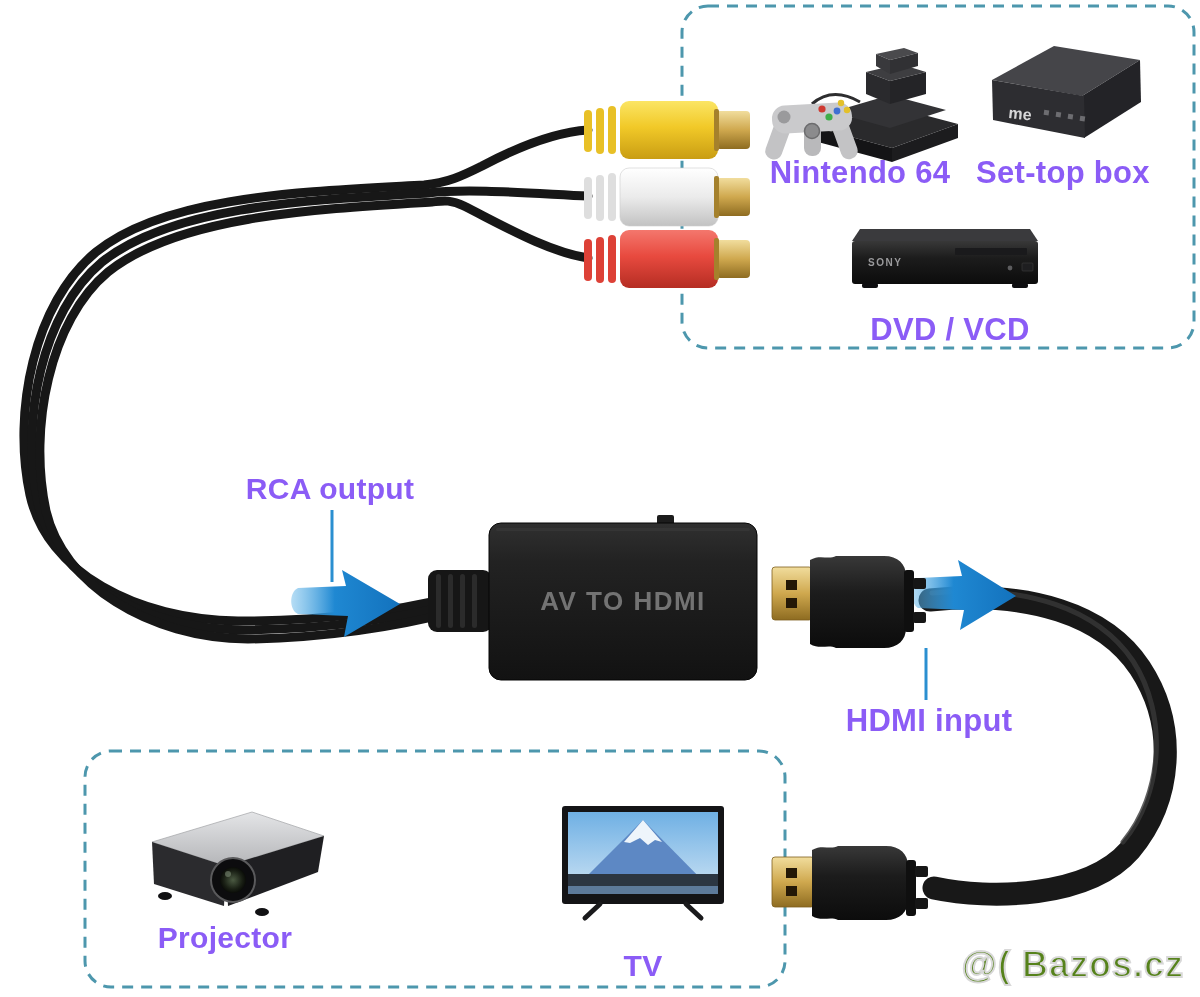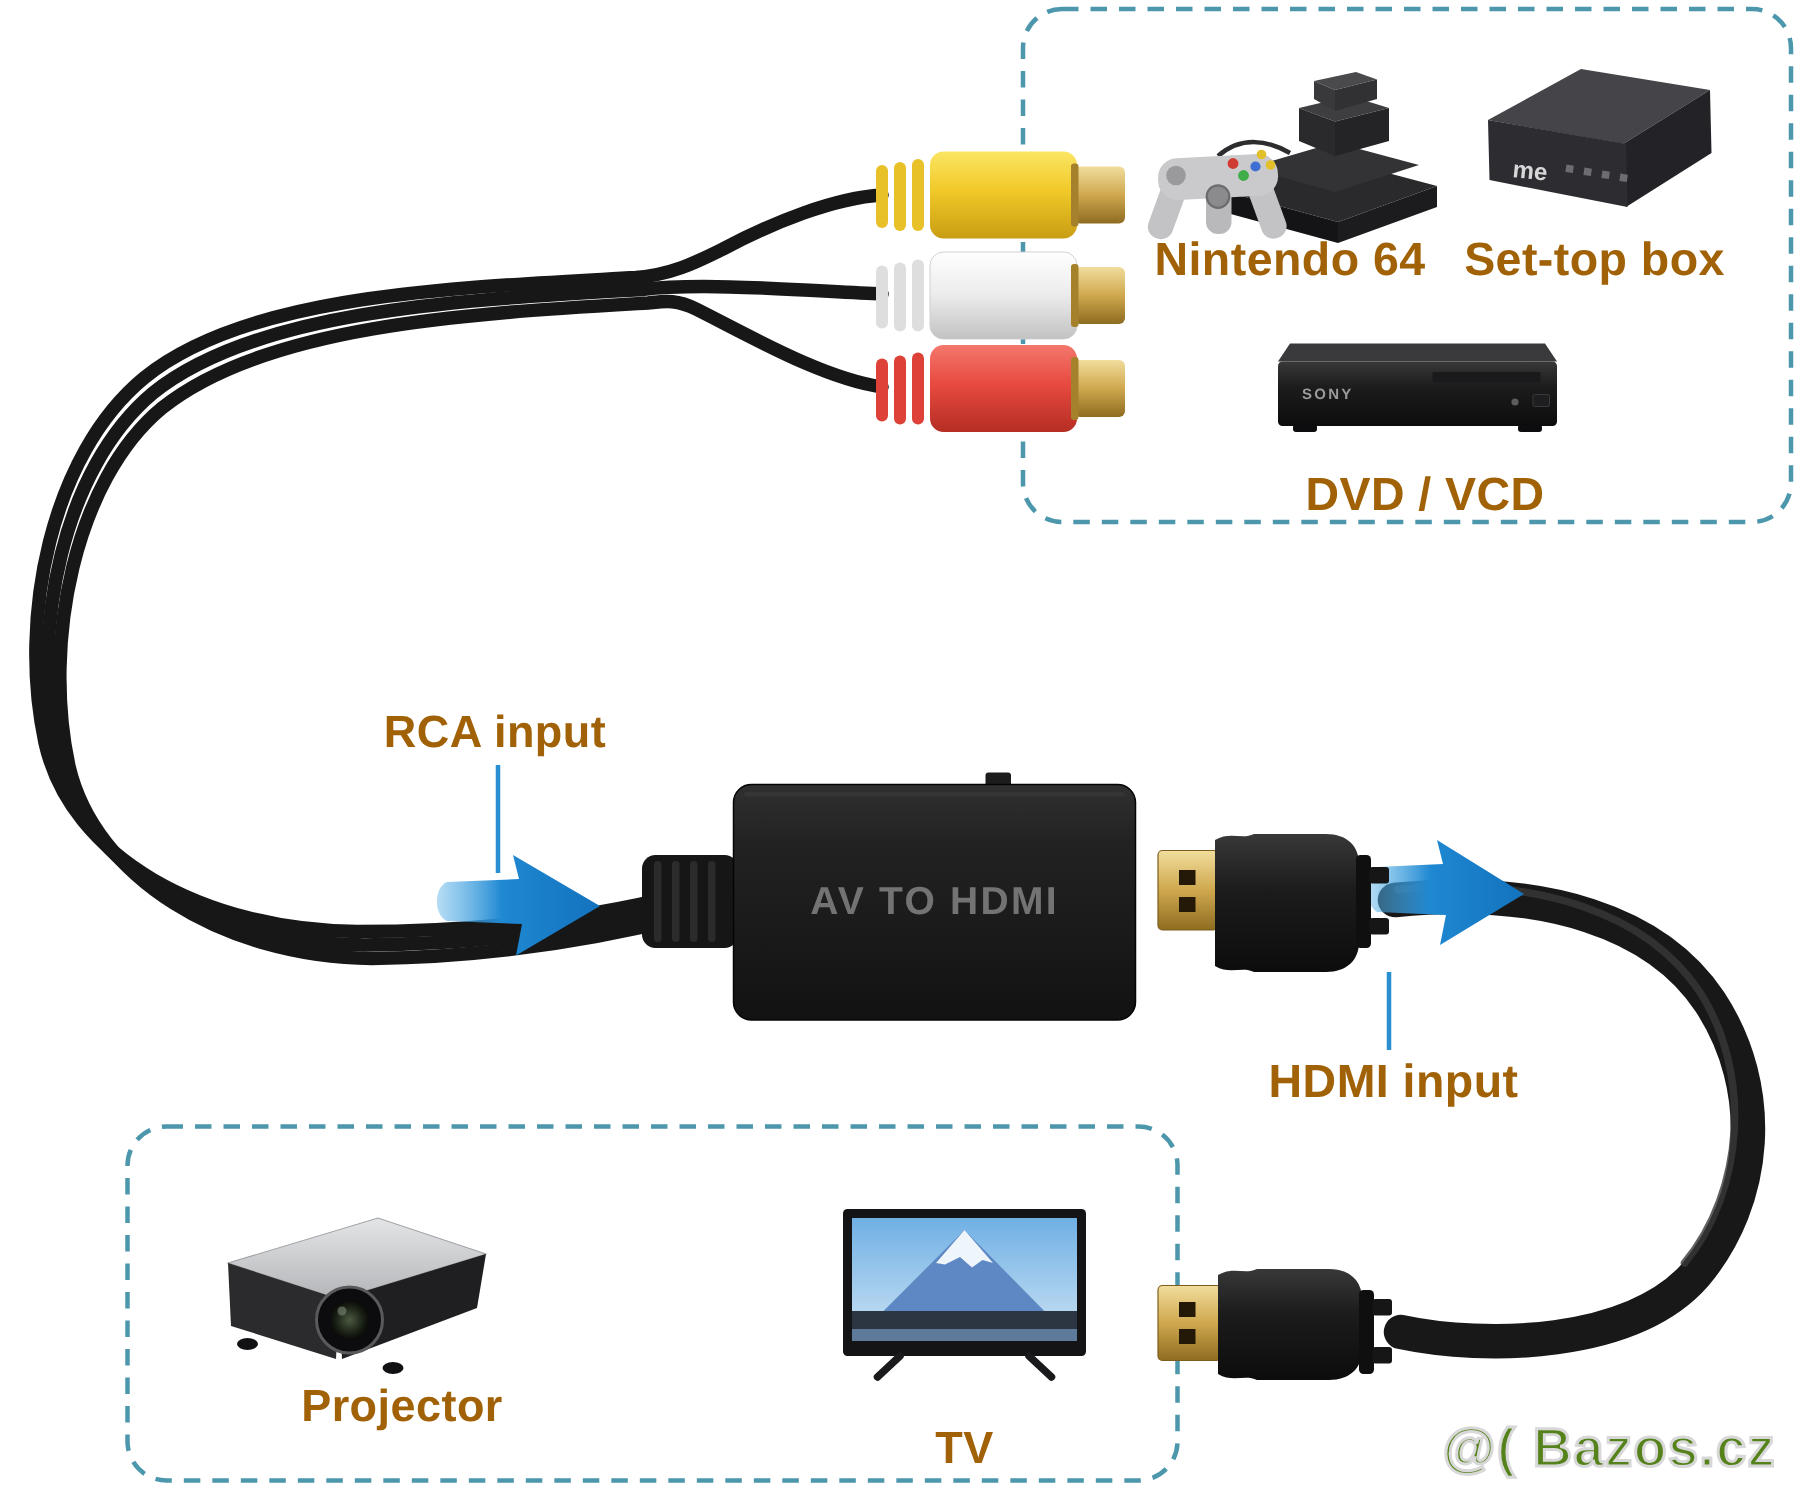--- a/index.html
+++ b/index.html
@@ -3,21 +3,21 @@
 <meta charset="utf-8">
 <style>
   html,body{margin:0;padding:0;background:#fff;}
   .stage{
     position:relative;width:1200px;height:997px;background:#ffffff;
     overflow:hidden;font-family:"Liberation Sans",sans-serif;
   }
   .scene{position:absolute;left:0;top:0;width:1200px;height:997px;}
   .lbl{
     position:absolute;transform:translateX(-50%);
-    color:#a16207;font-weight:700;font-size:31px;white-space:nowrap;
+    color:#8b5cf6;font-weight:700;font-size:31px;white-space:nowrap;
     letter-spacing:0.3px;
   }
   .lbl-small{font-size:30px;}
   .conv-label{
     position:absolute;left:623px;top:601px;transform:translate(-50%,-50%);
     color:#737373;font-size:26px;font-weight:600;letter-spacing:1.5px;
     white-space:nowrap;
   }
   .watermark{
     position:absolute;right:16px;top:944px;
@@ -237,20 +237,20 @@
 
     <line x1="332" y1="510" x2="332" y2="582" stroke="#2a8fd0" stroke-width="3"></line>
     <line x1="926" y1="648" x2="926" y2="700" stroke="#2a8fd0" stroke-width="3"></line>
   </svg>
 
   <div class="conv-label">AV TO HDMI</div>
 
   <div class="lbl" style="left:860px;top:155px;">Nintendo 64</div>
   <div class="lbl" style="left:1063px;top:155px;">Set-top box</div>
   <div class="lbl" style="left:950px;top:312px;">DVD / VCD</div>
-  <div class="lbl lbl-small" style="left:330px;top:472px;">RCA input</div>
+  <div class="lbl lbl-small" style="left:330px;top:472px;">RCA output</div>
   <div class="lbl" style="left:929px;top:703px;">HDMI input</div>
-  <div class="lbl lbl-small" style="left:225px;top:921px;margin-left:43px;">Projector</div>
+  <div class="lbl lbl-small" style="left:225px;top:921px;">Projector</div>
   <div class="lbl lbl-small" style="left:643px;top:921px;margin-top:28px;">TV</div>
 
   <div class="watermark">@( Bazos.cz</div>
 
 </div>
 
 </body></html>

